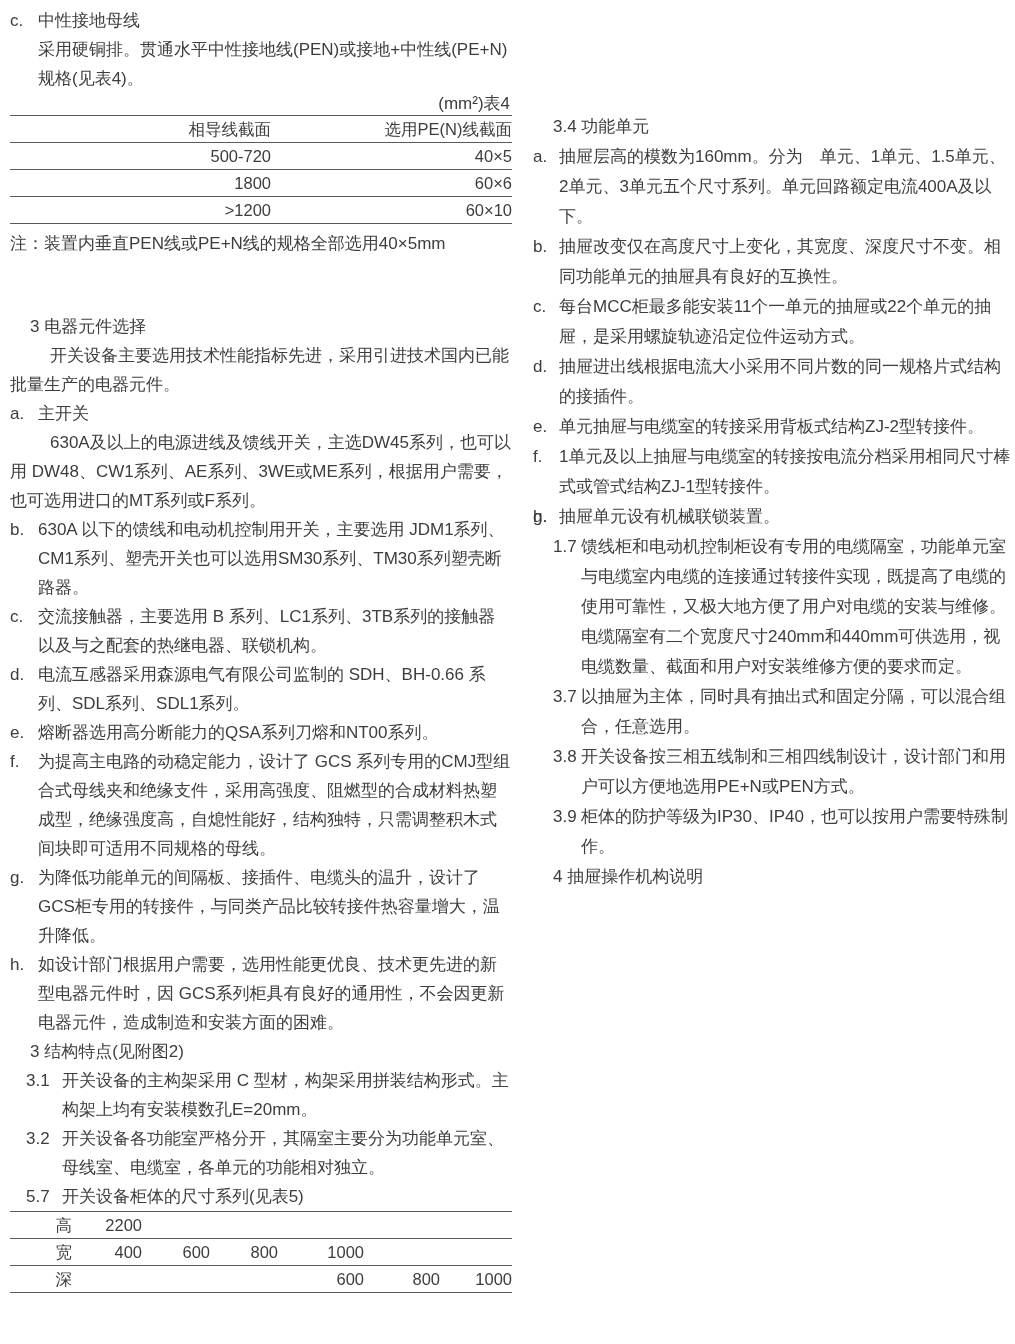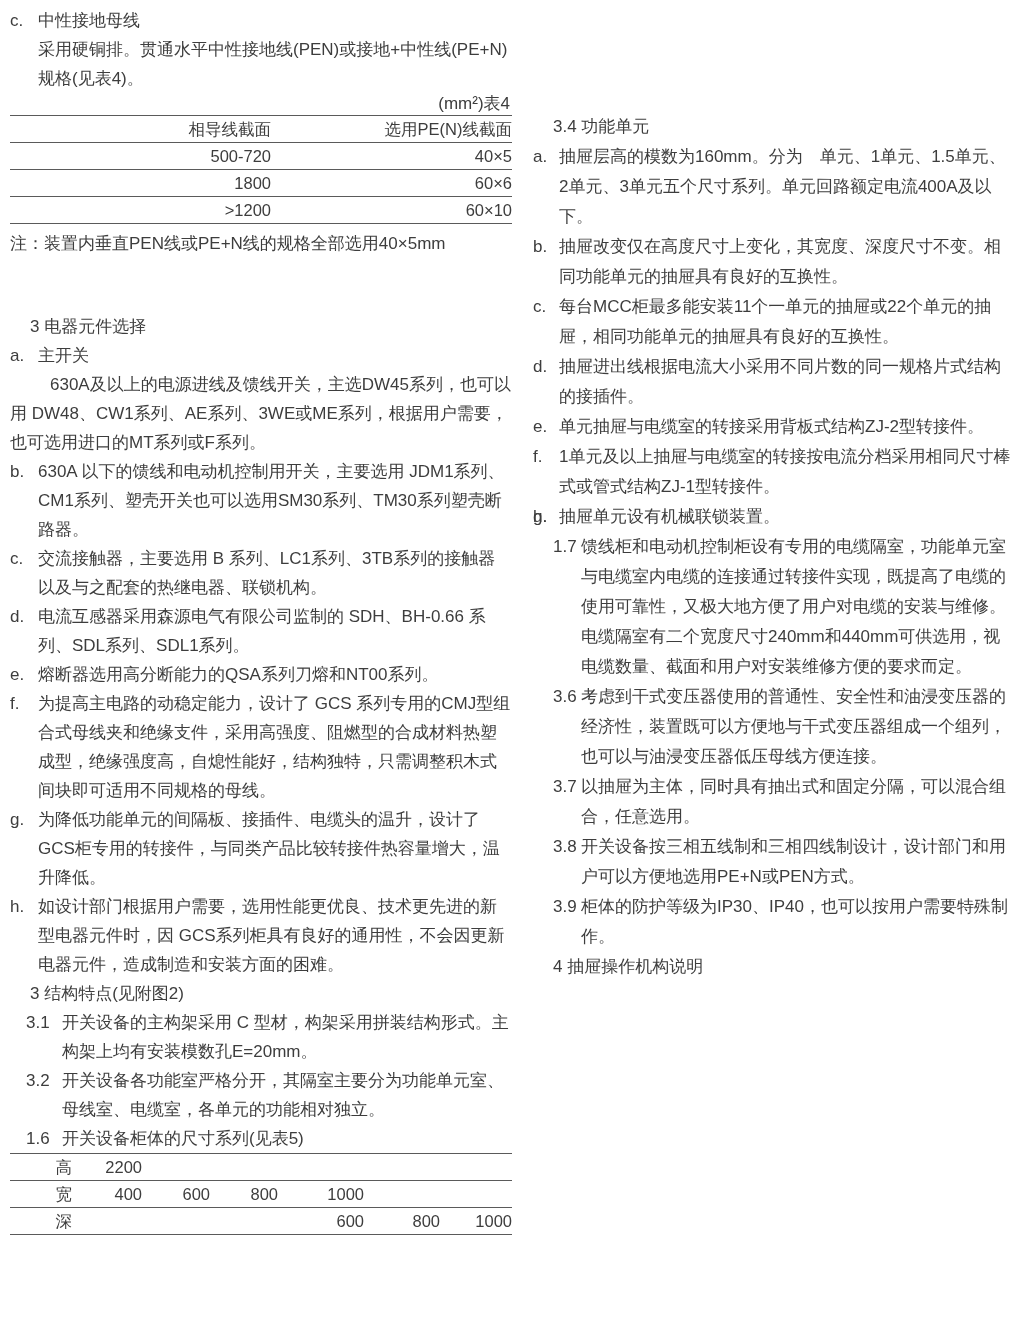--- a/index.html
+++ b/index.html
@@ -80,20 +80,21 @@
       <tr>
         <td>&gt;1200</td>
         <td>60×10</td>
       </tr>
     </tbody>
       </table>
 
     <p class="note">注：装置内垂直PEN线或PE+N线的规格全部选用40×5mm</p>
 
     <p class="heading gap-big">3 电器元件选择</p>
+    <p class="indent-first">开关设备主要选用技术性能指标先进，采用引进技术国内已能批量生产的电器元件。</p>
 
     <p class="hang">
       <span class="marker">a.</span>
       <span>主开关</span>
     </p>
     <p class="indent-first">630A及以上的电源进线及馈线开关，主选DW45系列，也可以用 DW48、CW1系列、AE系列、3WE或ME系列，根据用户需要，也可选用进口的MT系列或F系列。</p>
 
     <p class="hang">
       <span class="marker">b.</span>
       <span>630A 以下的馈线和电动机控制用开关，主要选用 JDM1系列、CM1系列、塑壳开关也可以选用SM30系列、TM30系列塑壳断路器。</span>
@@ -127,21 +128,21 @@
 
     <p class="num">
       <span class="marker">3.1</span>
       <span>开关设备的主构架采用 C 型材，构架采用拼装结构形式。主构架上均有安装模数孔E=20mm。</span>
     </p>
     <p class="num">
       <span class="marker">3.2</span>
       <span>开关设备各功能室严格分开，其隔室主要分为功能单元室、母线室、电缆室，各单元的功能相对独立。</span>
     </p>
     <p class="num">
-      <span class="marker">1.6</span>
+      <span class="marker">5.7</span>
       <span>开关设备柜体的尺寸系列(见表5)</span>
     </p>
 
 
     <table class="rule-table t5">
       <colgroup>
         <col style="width:62px">
           <col style="width:70px">
           <col style="width:68px">
         <col style="width:68px">
@@ -189,21 +190,21 @@
     <p class="hang">
       <span class="marker">a.</span>
       <span>抽屉层高的模数为160mm。分为　单元、1单元、1.5单元、2单元、3单元五个尺寸系列。单元回路额定电流400A及以下。</span>
     </p>
     <p class="hang">
       <span class="marker">b.</span>
       <span>抽屉改变仅在高度尺寸上变化，其宽度、深度尺寸不变。相同功能单元的抽屉具有良好的互换性。</span>
     </p>
     <p class="hang">
       <span class="marker">c.</span>
-      <span>每台MCC柜最多能安装11个一单元的抽屉或22个单元的抽屉，相同功能单元的抽屉具有良好的互换性。</span>
+      <span>每台MCC柜最多能安装11个一单元的抽屉或22个单元的抽屉，是采用螺旋轨迹沿定位件运动方式。</span>
     </p>
     <p class="hang">
       <span class="marker">d.</span>
       <span>抽屉进出线根据电流大小采用不同片数的同一规格片式结构的接插件。</span>
     </p>
     <p class="hang">
       <span class="marker">e.</span>
       <span>单元抽屉与电缆室的转接采用背板式结构ZJ-2型转接件。</span>
     </p>
     <p class="hang">
@@ -216,24 +217,20 @@
     <p class="hang">
       <span class="marker">h.</span>
       <span>抽屉单元设有机械联锁装置。</span>
     </p>
 
     <p class="num">
       <span class="marker">1.7</span>
       <span>馈线柜和电动机控制柜设有专用的电缆隔室，功能单元室与电缆室内电缆的连接通过转接件实现，既提高了电缆的使用可靠性，又极大地方便了用户对电缆的安装与维修。电缆隔室有二个宽度尺寸240mm和440mm可供选用，视电缆数量、截面和用户对安装维修方便的要求而定。</span>
     </p>
     <p class="num">
-      <span class="marker">3.6</span>
-      <span>考虑到干式变压器使用的普通性、安全性和油浸变压器的经济性，装置既可以方便地与干式变压器组成一个组列，也可以与油浸变压器低压母线方便连接。</span>
-    </p>
-    <p class="num">
       <span class="marker">3.7</span>
       <span>以抽屉为主体，同时具有抽出式和固定分隔，可以混合组合，任意选用。</span>
     </p>
     <p class="num">
       <span class="marker">3.8</span>
       <span>开关设备按三相五线制和三相四线制设计，设计部门和用户可以方便地选用PE+N或PEN方式。</span>
     </p>
     <p class="num">
       <span class="marker">3.9</span>
       <span>柜体的防护等级为IP30、IP40，也可以按用户需要特殊制作。</span>

